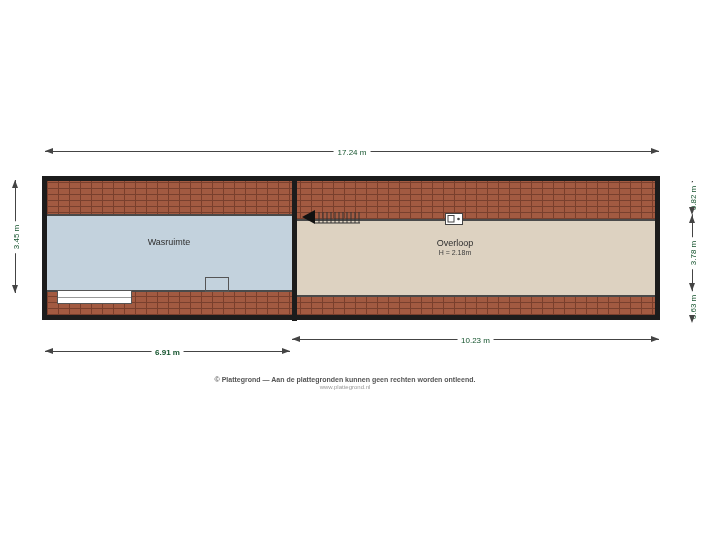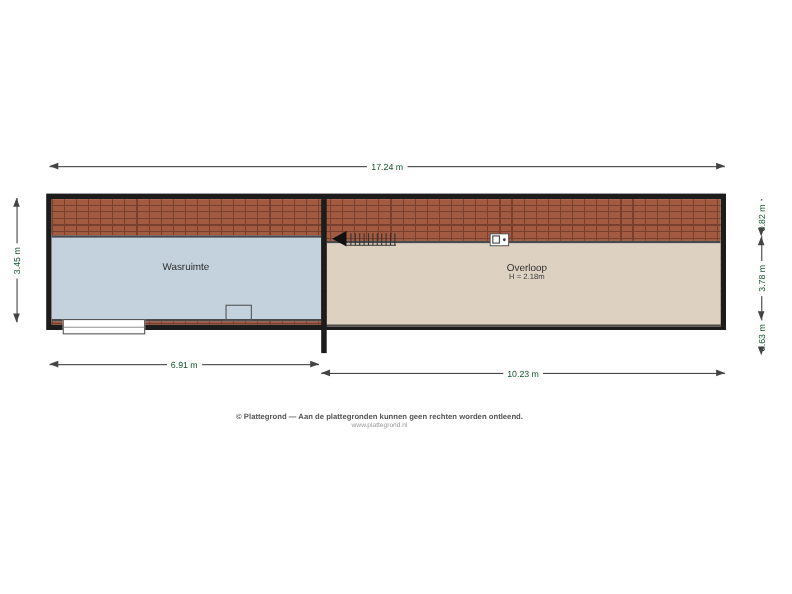--- a/index.html
+++ b/index.html
@@ -1,21 +1,21 @@
 <!DOCTYPE html>
 <html style="--roof-base: #a25a41; --roof-line: #78402e; --wasruimte-floor: #c3d2dd; --overloop-floor: #ddd2c1; --wall: #1c1c1c;"><head>
 <meta charset="utf-8">
 <style>
   html,body{margin:0;padding:0;}
   body{font-family:"Liberation Sans", sans-serif;}
   .stage{position:relative;width:720px;height:540px;background:#ffffff;overflow:hidden;}
 
   
   .plan{
-    position:absolute;left:42px;top:176px;width:618px;height:124px;
+    position:absolute;left:42px;top:176px;width:618px;height:144px;
     box-sizing:border-box;border:5px solid var(--wall,#1c1c1c);
   }
   .plan-inner{
     position:absolute;inset:0;
     background-color:var(--roof-base,#a25a41);
     background-image:
       repeating-linear-gradient(0deg,  var(--roof-line,#78402e) 0 1px, transparent 1px 6px),
       repeating-linear-gradient(90deg, rgba(90,40,25,.55) 0 1px, transparent 1px 11px);
   }
 
@@ -28,38 +28,38 @@
   .dormer{position:absolute;left:10px;top:109px;width:75px;height:14px;background:#fff;border:1px solid #555;box-sizing:border-box;}
   .dormer i{position:absolute;left:0;right:0;top:50%;border-top:1px solid #999;display:block;}
   .small-rect{position:absolute;left:158px;top:96px;width:24px;height:15px;border:1px solid #555;box-sizing:border-box;}
 
   .stairs{position:absolute;left:255px;top:28px;}
   .skylight{position:absolute;left:398px;top:30px;}
 
   .room-label{position:absolute;transform:translate(-50%,-50%);color:#2e2e2e;font-size:9px;text-align:center;white-space:nowrap;}
   .room-label .sub{display:block;font-size:7px;color:#3c3c3c;margin-top:1px;}
   .lbl-was {left:122px;top:61px;}
-  .lbl-over{left:432px;top:66px;}
+  .lbl-over{left:408px;top:66px;}
 
   
   .dim{position:absolute;color:#14532d;}
   .dim-h{border-top:1px solid #444;height:0;}
   .dim-h::before,.dim-h::after{content:"";position:absolute;top:-4px;border-top:3.5px solid transparent;border-bottom:3.5px solid transparent;}
   .dim-h::before{left:0;border-right:8px solid #444;}
   .dim-h::after{right:0;border-left:8px solid #444;}
   .dim-h .lab{position:absolute;left:50%;top:0;transform:translate(-50%,-50%);background:#fff;padding:0 4px;font-size:8px;white-space:nowrap;}
 
   .dim-v{border-left:1px solid #444;width:0;}
   .dim-v::before,.dim-v::after{content:"";position:absolute;left:-4px;border-left:3.5px solid transparent;border-right:3.5px solid transparent;}
   .dim-v::before{top:0;border-bottom:8px solid #444;}
   .dim-v::after{bottom:0;border-top:8px solid #444;}
   .dim-v .lab{position:absolute;top:50%;left:0;transform:translate(-50%,-50%) rotate(-90deg);background:#fff;padding:0 4px;font-size:8px;white-space:nowrap;}
 
   .dim-top   {left:45px;top:151px;width:614px;}
-  .dim-bot-l {left:45px;top:331px;width:245px;}
+  .dim-bot-l {left:45px;top:351px;width:245px;font-weight:bold;}
   .dim-bot-r {left:292px;top:339px;width:367px;}
   .dim-left  {left:15px;top:180px;height:113px;}
   .dim-r1    {left:692px;top:181px;height:34px;}
   .dim-r2    {left:692px;top:215px;height:76px;}
   .dim-r3    {left:692px;top:291px;height:32px;}
 
   
   .footer{position:absolute;left:0;top:376px;width:690px;text-align:center;}
   .footer .l1{font-size:7px;color:#555;font-weight:bold;}
   .footer .l2{font-size:6px;color:#999;margin-top:1px;}

